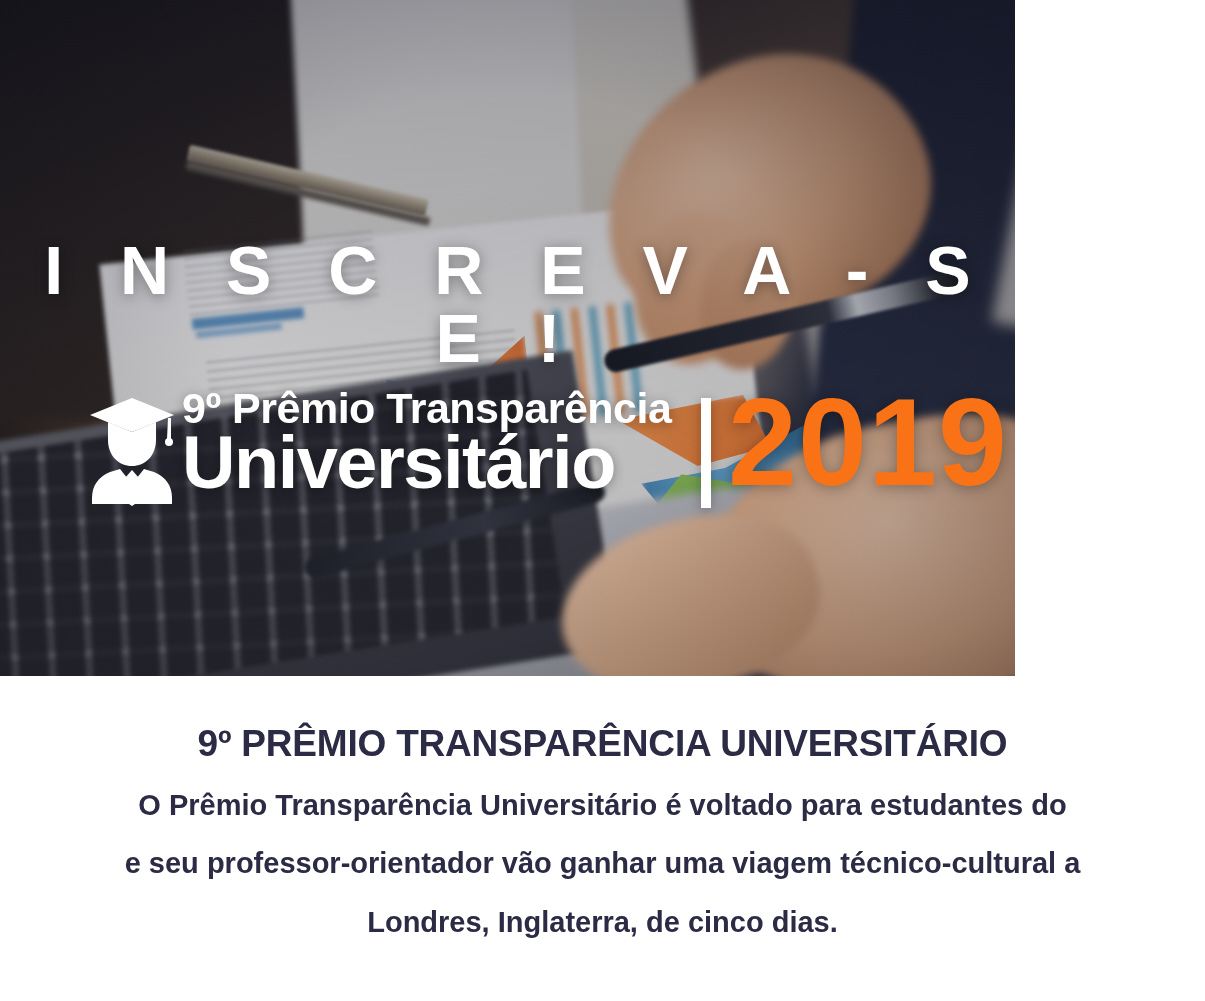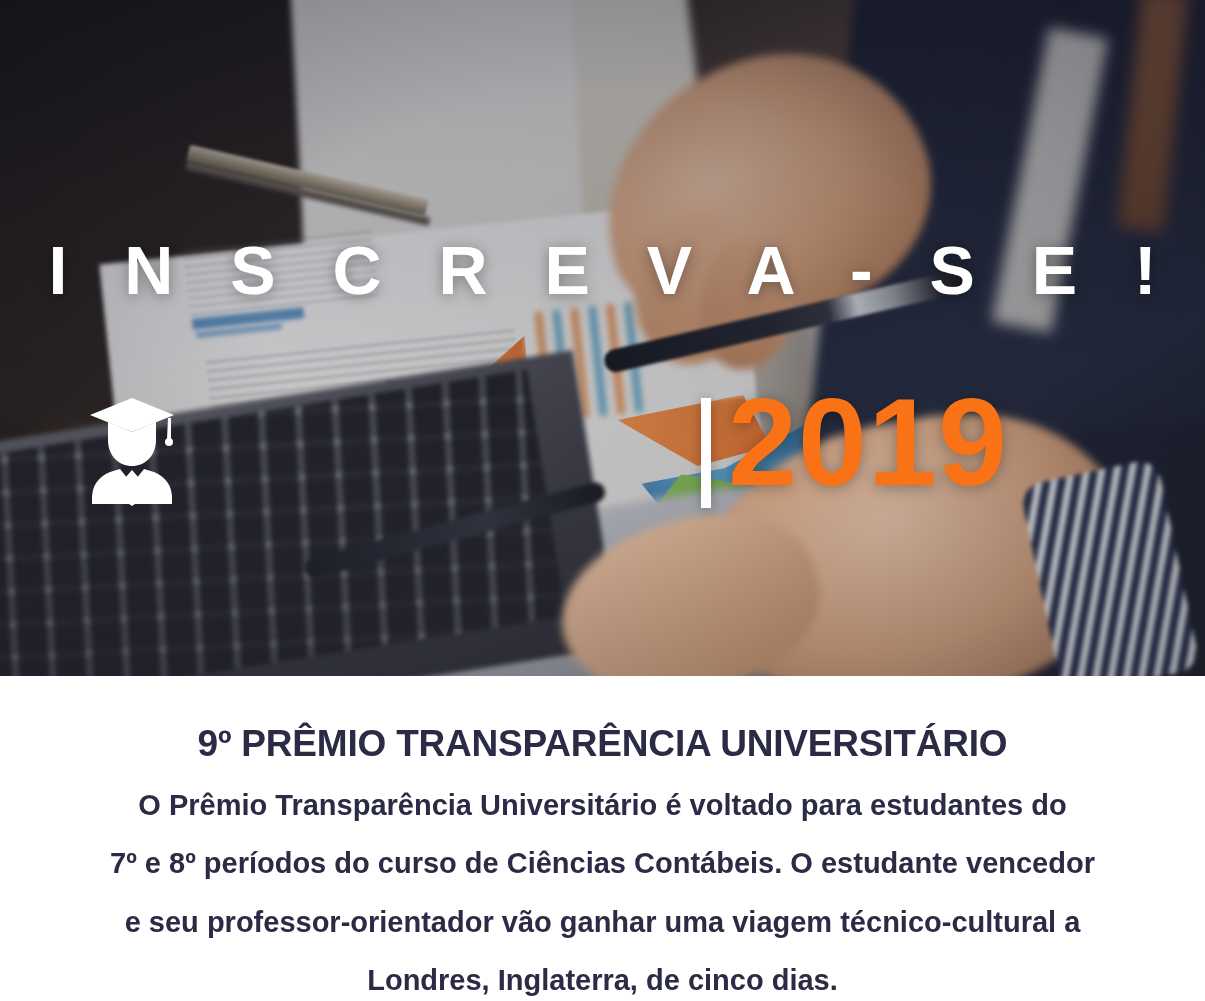--- a/index.html
+++ b/index.html
@@ -10,21 +10,21 @@
     background:#ffffff;
     font-family:"Liberation Sans", sans-serif;
     overflow:hidden;
   }
 
   .page { position:relative; width:1205px; height:1001px; background:#fff; }
 
   
   .hero {
     position:relative;
-    width:1205px; height:676px;
+    width:1015px; height:676px;
     overflow:hidden;
     background:#3c3f4d;
   }
 
   .hero-photo { position:absolute; inset:0; overflow:hidden; }
 
   
   .ph { position:absolute; }
 
   
@@ -465,33 +465,36 @@
               <path d="M44 76 L51 84 L47 92 L50 108 L44 112 L38 108 L41 92 L37 84 Z"></path>
             </g>
 
             <path d="M28 40 C28 40 34 50 44 48 C54 46 60 38 60 38 L60 47 C60 60 53 67 44 67 C35 67 28 60 28 47 Z" fill="#3a3a48" opacity="0"></path>
             <g fill="none">
               <path d="M0 0"></path>
             </g>
           </svg>
         </span>
 
+        <div class="logo-words">
+          <span class="logo-line1">9º Prêmio Transparência</span>
+          <span class="logo-line2">Universitário</span>
+        </div>
       </div>
 
       <div class="divider-bar"></div>
 
       <div class="year">2019</div>
     </div>
   </div>
 
   <div class="body-section">
 
     <h1 class="body-heading">9º PRÊMIO TRANSPARÊNCIA UNIVERSITÁRIO</h1>
 
     <p class="body-paragraph">
       <span>O Prêmio Transparência Universitário é voltado para estudantes do</span>
-      <span>7º e 8º períodos do curso de Ciências Contábeis. O estudante vencedor</span>
       <span>e seu professor-orientador vão ganhar uma viagem técnico-cultural a</span>
       <span>Londres, Inglaterra, de cinco dias.</span>
     </p>
   </div>
 
 </div>
 
 </body></html>

